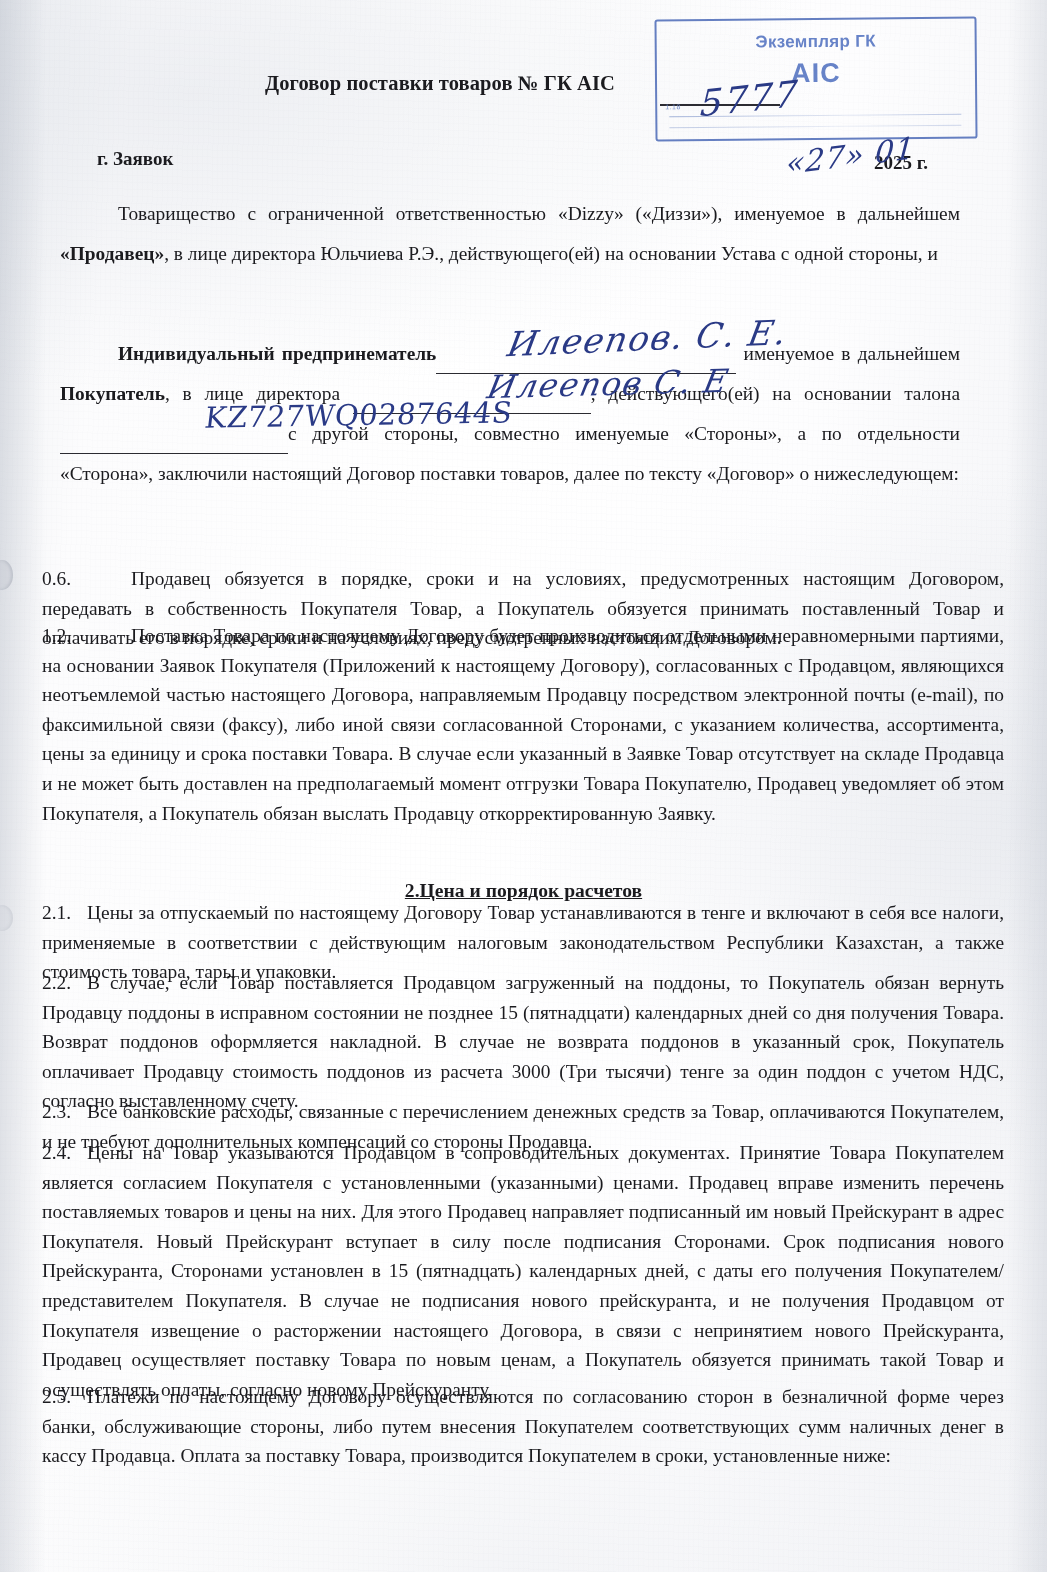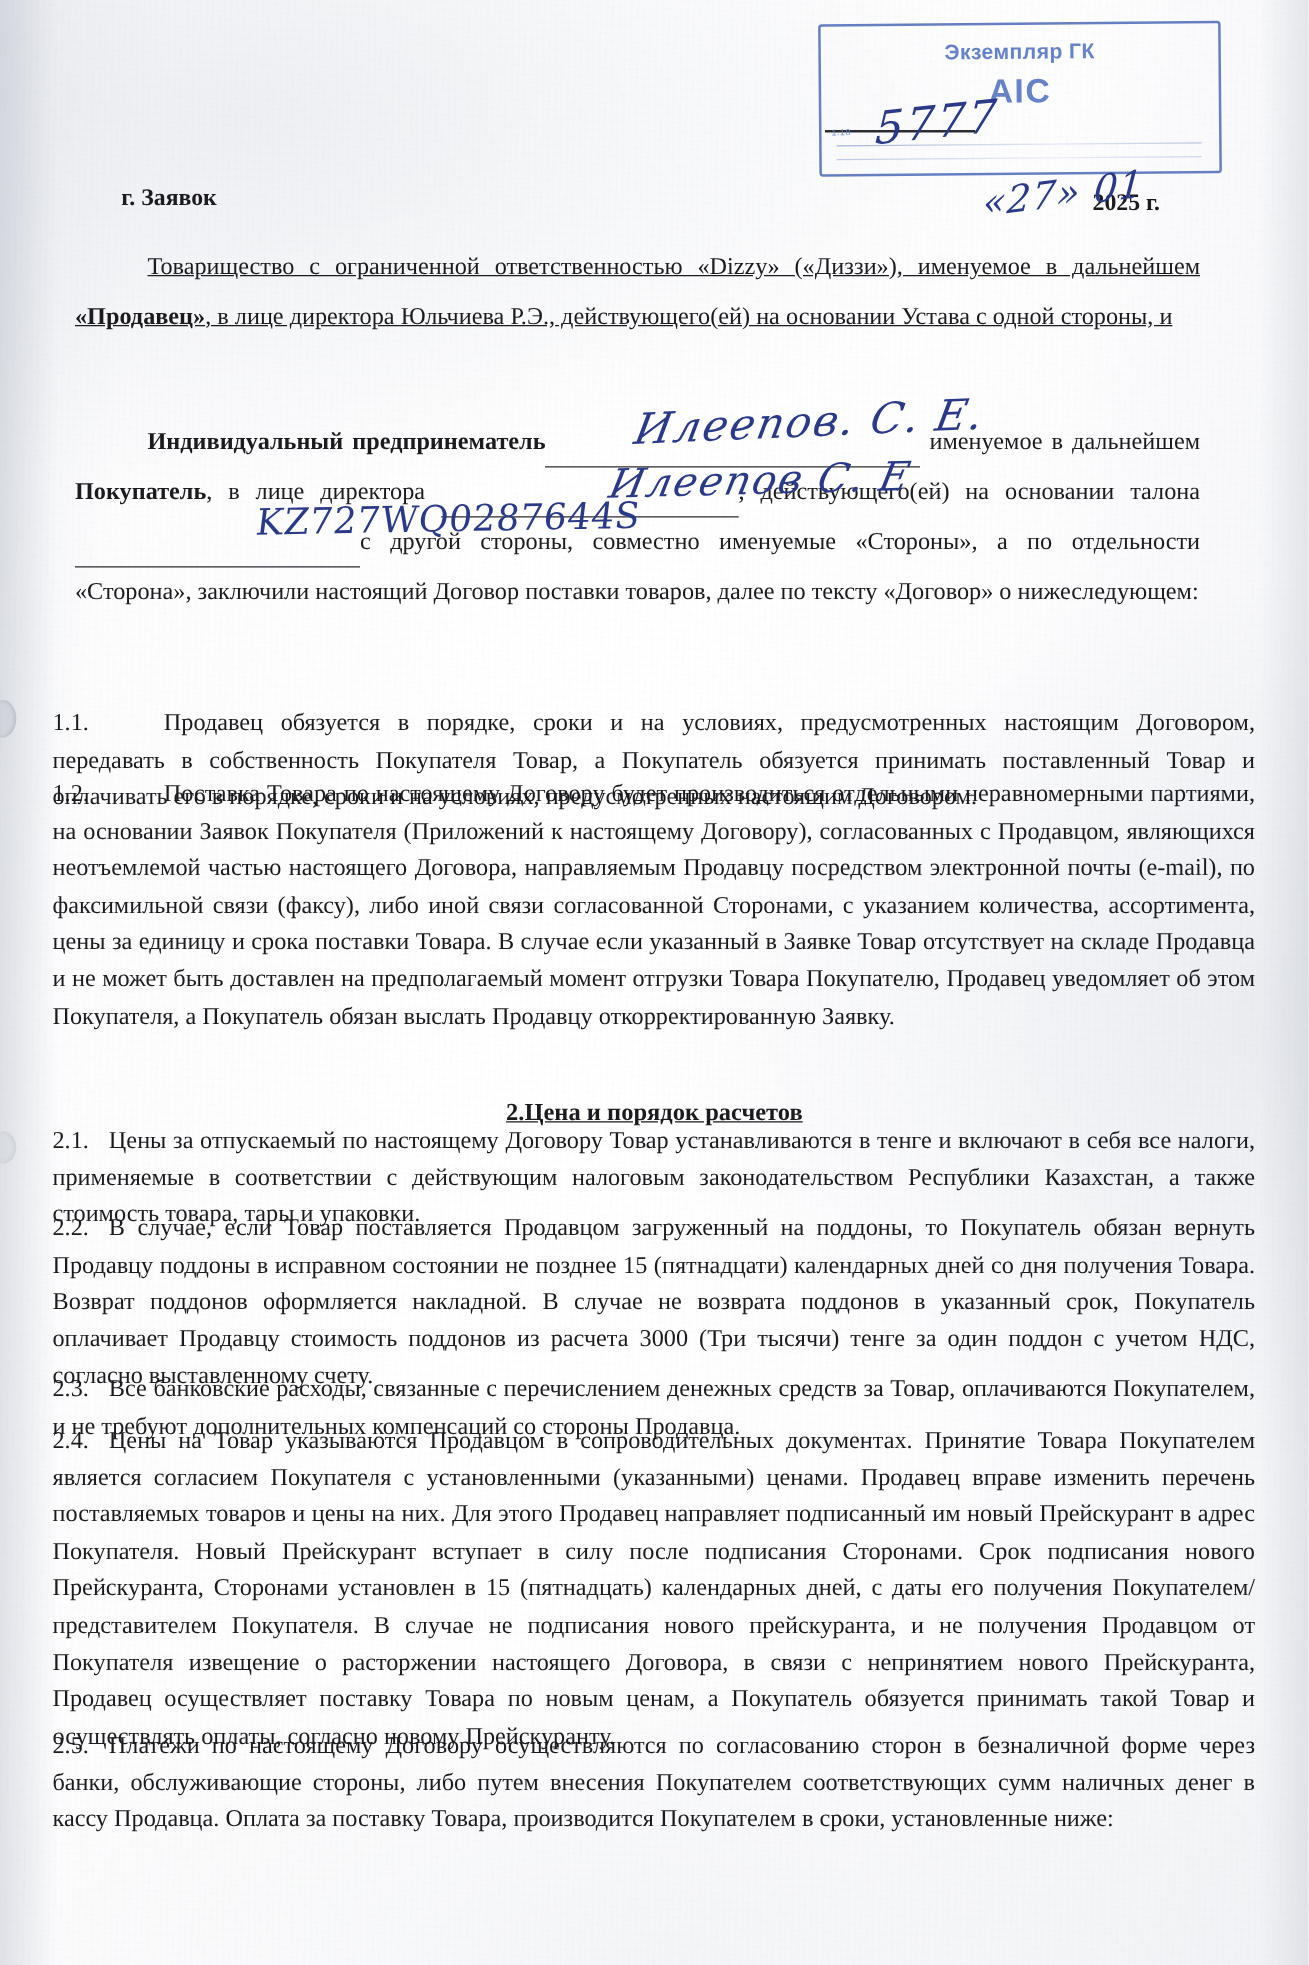--- a/index.html
+++ b/index.html
@@ -108,21 +108,20 @@
     font-size: 19.4px;
     line-height: 40px;
     text-align: justify;
     text-justify: inter-word;
   }
   .p-seller {
     left: 60px;
     top: 194px;
     width: 900px;
     text-indent: 58px;
-    text-decoration: underline;
   }
   .p-seller b { font-weight: bold; }
 
   .p-buyer {
     left: 60px;
     top: 334px;
     width: 900px;
     text-indent: 58px;
   }
   .p-buyer b { font-weight: bold; }
@@ -289,36 +288,37 @@
 
 <div class="page"></div>
 <div class="grain"></div>
 <div class="edge-shade"></div>
 <div class="edge-shade-r"></div>
 <div class="punch"></div>
 <div class="punch p2"></div>
 
 <div class="content">
 
+  <div class="title">Договор поставки товаров № ГК AIC</div>
   <div class="num-rule"></div>
 
   <div class="city">г. Заявок</div>
   <div class="year">2025 г.</div>
 
   <div class="para p-seller">
     <span>Товарищество с ограниченной ответственностью «Dizzy» («Диззи»), именуемое в дальнейшем </span><b>«Продавец»</b><span>, в лице директора Юльчиева Р.Э., действующего(ей) на основании Устава с одной стороны, и</span>
   </div>
 
   <div class="para p-buyer">
     <b>Индивидуальный предпринематель</b><span class="gap-name"></span><span> именуемое в дальнейшем </span><b>Покупатель</b><span>, в лице директора </span><span class="gap-dir"></span><span>, действующего(ей) на основании талона</span><span class="gap-talon"></span><span>с другой стороны, совместно именуемые «Стороны», а по отдельности «Сторона», заключили настоящий Договор поставки товаров, далее по тексту «Договор» о нижеследующем:</span>
   </div>
 
 
   <div class="clause c11">
-    <span class="lbl">1.1.</span><span>Продавец обязуется в порядке, сроки и на условиях, предусмотренных настоящим Договором, передавать в собственность Покупателя Товар, а Покупатель обязуется принимать поставленный Товар и оплачивать его в порядке, сроки и на условиях, предусмотренных настоящим Договором.</span>
+    <span class="lbl">0.6.</span><span>Продавец обязуется в порядке, сроки и на условиях, предусмотренных настоящим Договором, передавать в собственность Покупателя Товар, а Покупатель обязуется принимать поставленный Товар и оплачивать его в порядке, сроки и на условиях, предусмотренных настоящим Договором.</span>
   </div>
 
   <div class="clause c12">
     <span class="lbl">1.2.</span><span>Поставка Товара по настоящему Договору будет производиться отдельными неравномерными партиями, на основании Заявок Покупателя (Приложений к настоящему Договору), согласованных с Продавцом, являющихся неотъемлемой частью настоящего Договора, направляемым Продавцу посредством электронной почты (e-mail), по факсимильной связи (факсу), либо иной связи согласованной Сторонами, с указанием количества, ассортимента, цены за единицу и срока поставки Товара. В случае если указанный в Заявке Товар отсутствует на складе Продавца и не может быть доставлен на предполагаемый момент отгрузки Товара Покупателю, Продавец уведомляет об этом Покупателя, а Покупатель обязан выслать Продавцу откорректированную Заявку.</span>
   </div>
 
   <div class="sec-head sec2">2.Цена и порядок расчетов</div>
 
   <div class="clause c21">
     <span class="lbl">2.1.</span><span class="sp"></span><span>Цены за отпускаемый по настоящему Договору Товар устанавливаются  в тенге  и включают в себя все налоги, применяемые в соответствии с действующим налоговым законодательством Республики Казахстан, а также стоимость товара, тары и упаковки.</span>

